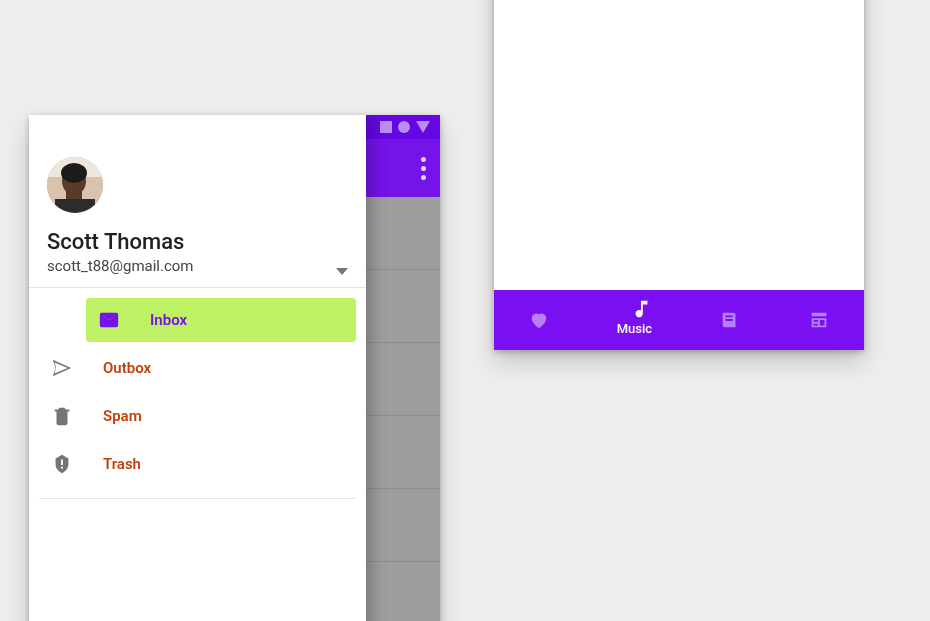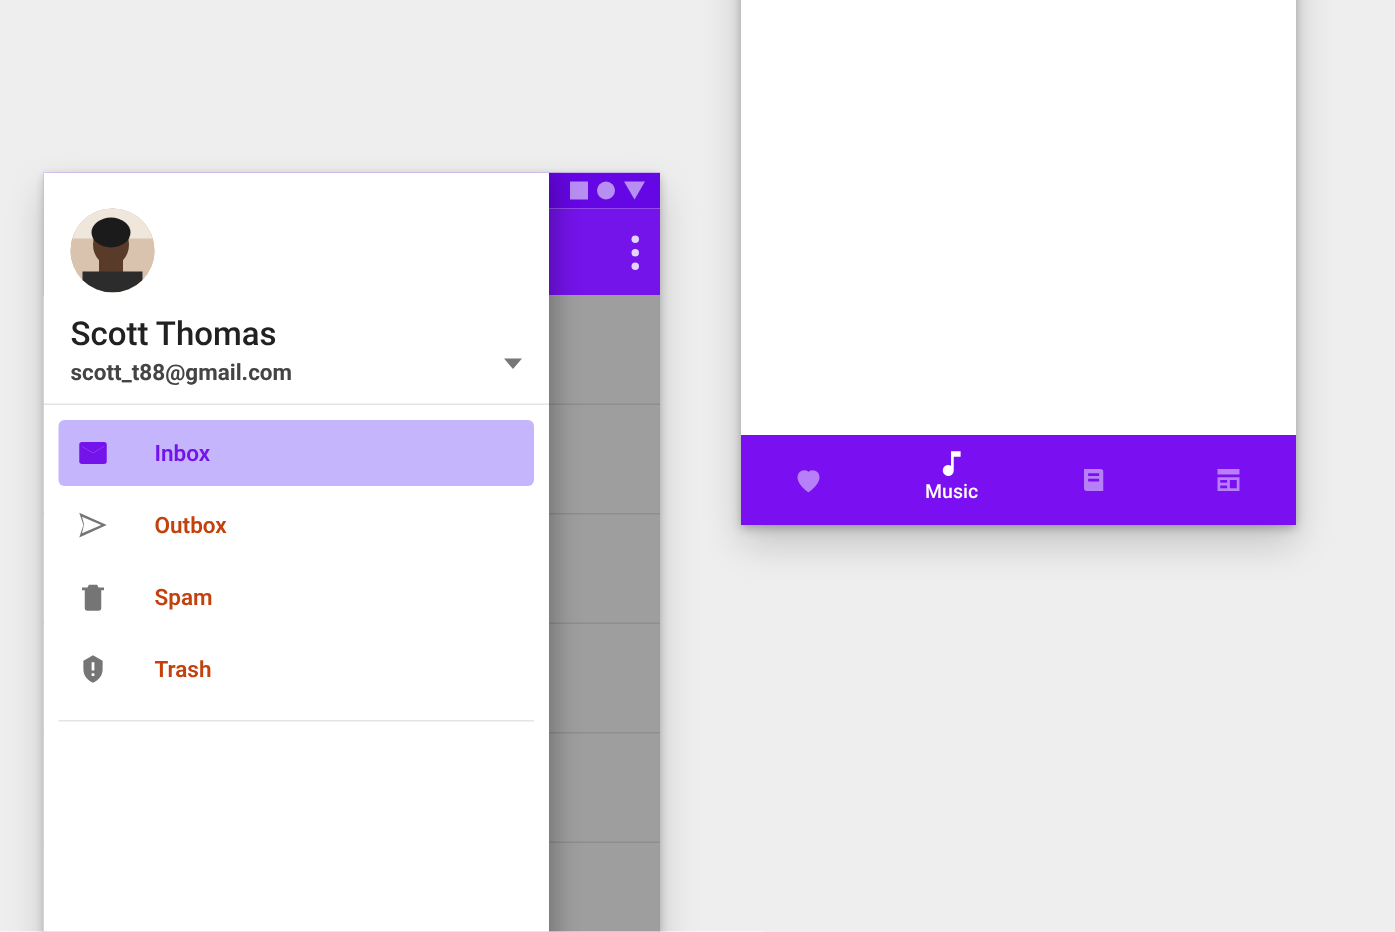--- a/index.html
+++ b/index.html
@@ -44,38 +44,37 @@
   }
   
   .drawer{
     position:absolute;left:0;top:0;
     width:337px;height:100%;
     background:#ffffff;
     box-shadow:4px 0 16px rgba(0,0,0,.28);
     display:flex;flex-direction:column;
   }
   .drawer-header{
-    padding:24px 18px 12px 18px;
+    padding:42px 18px 12px 18px;
     border-bottom:1px solid #e4e4e4;
   }
   .avatar{
     width:56px;height:56px;border-radius:50%;
     overflow:hidden;
     background:#caa88e;
     position:relative;
   }
   .avatar svg{width:100%;height:100%;display:block;}
   .user-name{
     margin-top:16px;
     font-size:22px;font-weight:500;color:#212121;line-height:1.2;
   }
   .user-row{
-    display:flex;justify-content:space-between;align-items:flex-start;
+    display:flex;justify-content:space-between;align-items:flex-end;
     margin-top:2px;
-    font-weight:bold;
   }
   .user-email{
     font-size:15px;color:#444;
   }
   .arrow-down{
     width:0;height:0;
     border-left:6px solid transparent;
     border-right:6px solid transparent;
     border-top:7px solid #777;
     cursor:pointer;
@@ -84,21 +83,22 @@
     padding:10px 10px;
     display:flex;flex-direction:column;gap:4px;
   }
   .d-item{
     display:flex;align-items:center;
     height:44px;border-radius:4px;
     padding:0 10px;
     cursor:pointer;
   }
   .d-item.selected{
-    background:#c4b5fd;
+    background:#bef264;
+    margin-left:47px;
   }
   .d-icon{
     width:26px;height:26px;display:flex;align-items:center;justify-content:center;
   }
   .d-icon svg{width:22px;height:22px;}
   .d-label{
     margin-left:28px;
     font-size:15px;font-weight:600;color:#c2410c;
   }
   .d-item.selected .d-label{color:#7413ea;}
@@ -113,21 +113,21 @@
     background:#ffffff;
     box-shadow:0 2px 6px rgba(0,0,0,.25),0 12px 24px rgba(0,0,0,.18);
     overflow:hidden;
   }
   .bottom-nav{
     position:absolute;left:0;bottom:0;width:100%;
     height:60px;background:#7a0ff1;
     display:flex;align-items:center;justify-content:space-around;
   }
   .bn-item{
-    display:flex;flex-direction:column;align-items:center;justify-content:center;
+    display:flex;flex-direction:column;align-items:flex-end;justify-content:center;
     gap:1px;cursor:pointer;
     color:#b77ff8;
   }
   .bn-item.active{color:#ffffff;position:relative;top:-3px;}
   .bn-item svg{width:22px;height:22px;}
   .bn-label{font-size:13px;font-weight:500;}
 </style>
 </head>
 <body>
 

